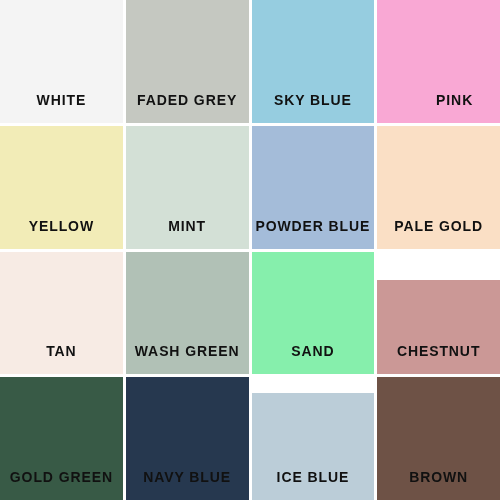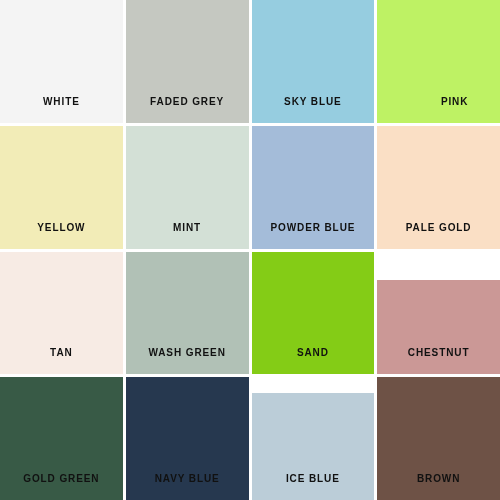--- a/index.html
+++ b/index.html
@@ -32,21 +32,21 @@
     align-items: flex-end;
     justify-content: center;
     overflow: hidden;
   }
 
   .swatch-label {
     display: block;
     width: 100%;
     text-align: center;
     font-family: "Liberation Sans", sans-serif;
-    font-size: 10px;
+    font-size: 14px;
     font-weight: bold;
     letter-spacing: 0.9px;
     color: #111111;
     line-height: 1;
     padding-bottom: 16px;
     white-space: nowrap;
     user-select: none;
   }
 </style>
 </head>
@@ -55,42 +55,42 @@
 <div id="palette-grid" style="gap: 3px; background: rgb(255, 255, 255); grid-template-columns: repeat(4, 1fr); grid-template-rows: repeat(4, 1fr);">
     <div class="swatch" style="background-color: rgb(244, 244, 244);">
       <span class="swatch-label" style="color: rgb(17, 17, 17);">WHITE</span>
     </div>
     <div class="swatch" style="background-color: rgb(197, 200, 193);">
       <span class="swatch-label" style="color: rgb(17, 17, 17);">FADED GREY</span>
     </div>
     <div class="swatch" style="background-color: rgb(150, 205, 224);">
       <span class="swatch-label" style="color: rgb(17, 17, 17);">SKY BLUE</span>
     </div>
-    <div class="swatch" style="background-color: #bef264; padding-left: 32px;">
+    <div class="swatch" style="background-color: #f9a8d4; padding-left: 32px;">
       <span class="swatch-label" style="color: rgb(17, 17, 17);">PINK</span>
     </div>
     <div class="swatch" style="background-color: rgb(242, 236, 183);">
       <span class="swatch-label" style="color: rgb(17, 17, 17);">YELLOW</span>
     </div>
     <div class="swatch" style="background-color: rgb(211, 224, 214);">
       <span class="swatch-label" style="color: rgb(17, 17, 17);">MINT</span>
     </div>
     <div class="swatch" style="background-color: rgb(164, 188, 217);">
       <span class="swatch-label" style="color: rgb(17, 17, 17);">POWDER BLUE</span>
     </div>
     <div class="swatch" style="background-color: rgb(250, 223, 197);">
       <span class="swatch-label" style="color: rgb(17, 17, 17);">PALE GOLD</span>
     </div>
     <div class="swatch" style="background-color: rgb(247, 235, 228);">
       <span class="swatch-label" style="color: rgb(17, 17, 17);">TAN</span>
     </div>
     <div class="swatch" style="background-color: rgb(177, 193, 182);">
       <span class="swatch-label" style="color: rgb(17, 17, 17);">WASH GREEN</span>
     </div>
-    <div class="swatch" style="background-color: #84cc16;">
+    <div class="swatch" style="background-color: #86efac;">
       <span class="swatch-label" style="color: rgb(17, 17, 17);">SAND</span>
     </div>
     <div class="swatch" style="background-color: rgb(203, 152, 150); margin-top: 28px;">
       <span class="swatch-label" style="color: rgb(17, 17, 17);">CHESTNUT</span>
     </div>
     <div class="swatch" style="background-color: rgb(56, 90, 70);">
       <span class="swatch-label" style="color: rgb(17, 17, 17);">GOLD GREEN</span>
     </div>
     <div class="swatch" style="background-color: rgb(38, 56, 79);">
       <span class="swatch-label" style="color: rgb(17, 17, 17);">NAVY BLUE</span>

